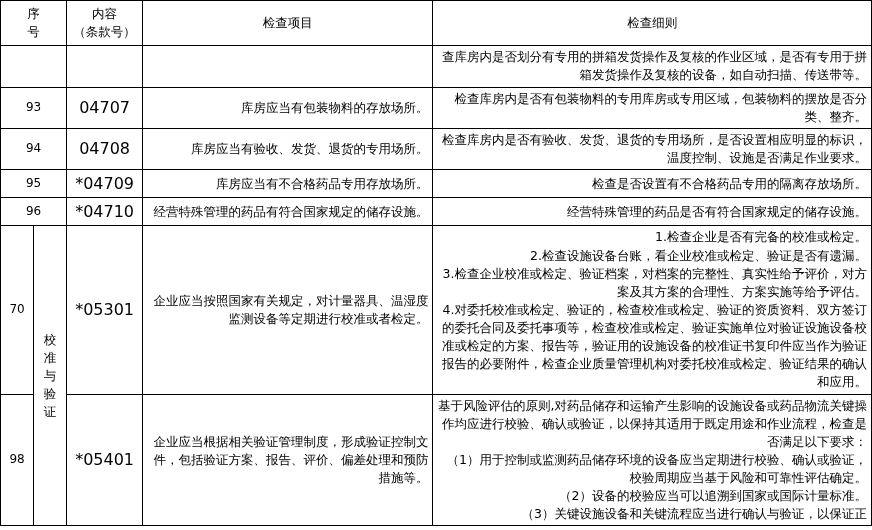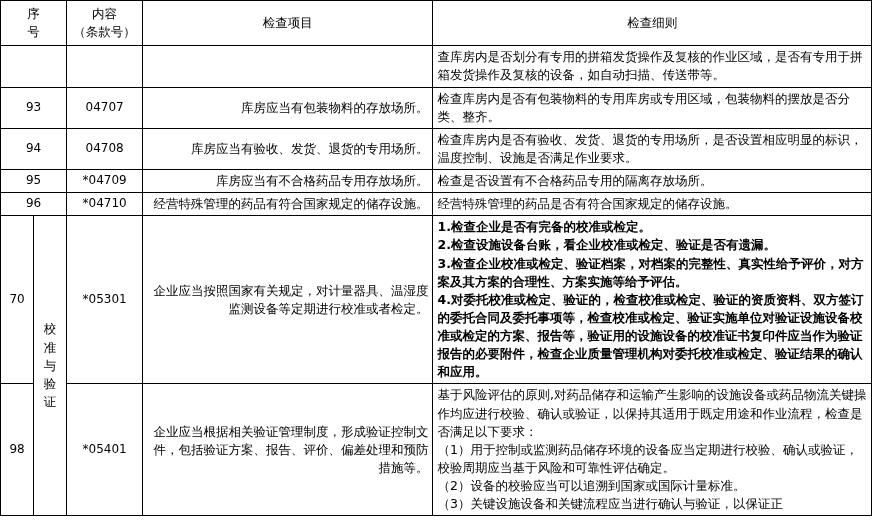--- a/index.html
+++ b/index.html
@@ -35,23 +35,23 @@
     font-size: 12.5px;
     padding: 4px 2px;
   }
   
   col.c-seq     { width: 33px; }
   col.c-group   { width: 33px; }
   col.c-clause  { width: 76px; }
   col.c-item    { width: 290px; }
   col.c-detail  { width: 438px; }
   .cell-seq     { text-align: center; font-size: 12px; margin-left: 12px; }
-  .cell-clause  { text-align: center; font-size: 12px; }
+  .cell-clause  { text-align: center; font-size: 16px; }
   .cell-item    { text-align: right; font-size: 12.5px; padding-left: 6px; padding-right: 6px; }
-  .cell-detail  { text-align: left; font-size: 12.5px; padding-left: 5px; padding-right: 5px; }
+  .cell-detail  { text-align: right; font-size: 12.5px; padding-left: 5px; padding-right: 5px; }
   .cell-group {
     text-align: center;
     font-size: 12.5px;
     width: 33px;
     letter-spacing: 0;
     line-height: 1.7;
     padding: 0;
   }
   .vert-label {
     display: block;
@@ -127,21 +127,21 @@
       <td class="cell-seq">70</td>
       <td class="cell-group" rowspan="2">
         <span class="vert-label">校</span>
         <span class="vert-label">准</span>
         <span class="vert-label">与</span>
         <span class="vert-label">验</span>
         <span class="vert-label">证</span>
       </td>
       <td class="cell-clause">*05301</td>
       <td class="cell-item">企业应当按照国家有关规定，对计量器具、温湿度监测设备等定期进行校准或者检定。</td>
-      <td class="cell-detail" style="white-space: pre-wrap; font-weight: bold;">1.检查企业是否有完备的校准或检定。
+      <td class="cell-detail" style="white-space: pre-wrap;">1.检查企业是否有完备的校准或检定。
 2.检查设施设备台账，看企业校准或检定、验证是否有遗漏。
 3.检查企业校准或检定、验证档案，对档案的完整性、真实性给予评价，对方案及其方案的合理性、方案实施等给予评估。
 4.对委托校准或检定、验证的，检查校准或检定、验证的资质资料、双方签订的委托合同及委托事项等，检查校准或检定、验证实施单位对验证设施设备校准或检定的方案、报告等，验证用的设施设备的校准证书复印件应当作为验证报告的必要附件，检查企业质量管理机构对委托校准或检定、验证结果的确认和应用。</td>
     </tr>
 
     <tr>
       <td class="cell-seq">98</td>
       <td class="cell-clause">*05401</td>
       <td class="cell-item">企业应当根据相关验证管理制度，形成验证控制文件，包括验证方案、报告、评价、偏差处理和预防措施等。</td>
       <td class="cell-detail" style="white-space: pre-wrap;">基于风险评估的原则,对药品储存和运输产生影响的设施设备或药品物流关键操作均应进行校验、确认或验证，以保持其适用于既定用途和作业流程，检查是否满足以下要求：

